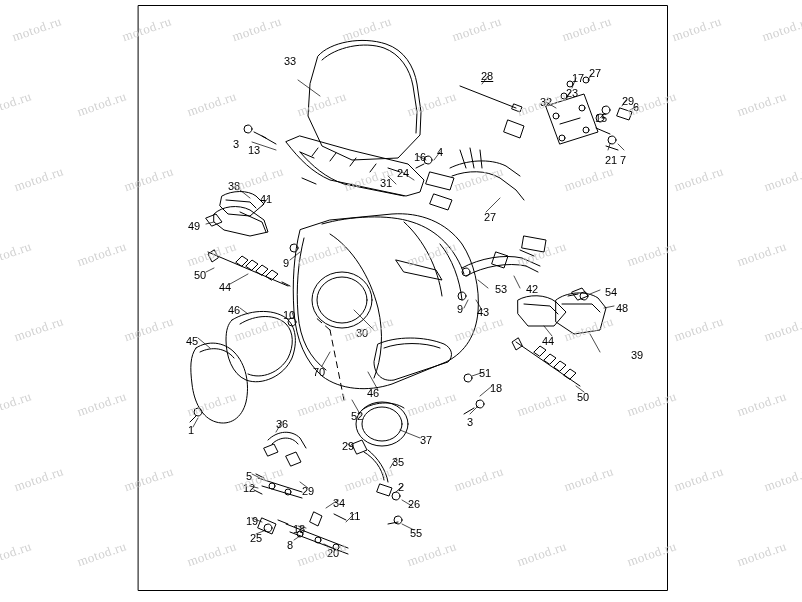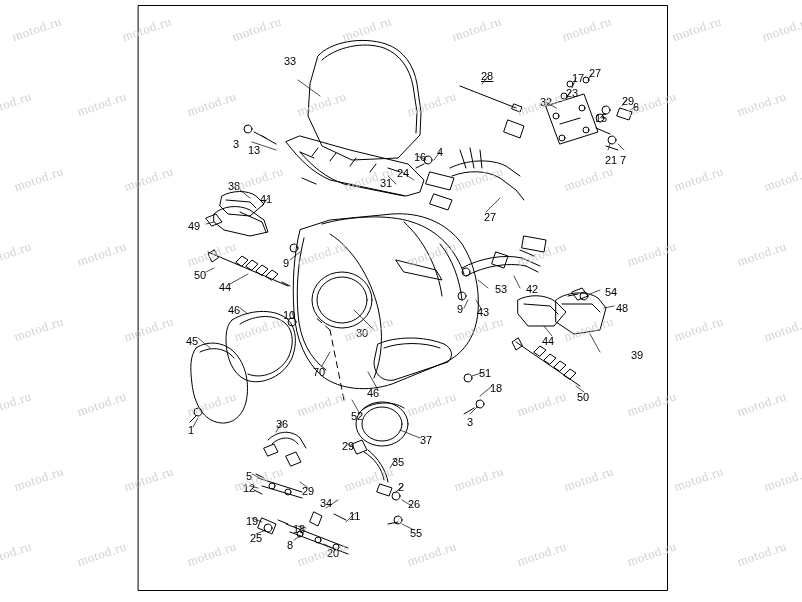--- a/index.html
+++ b/index.html
@@ -391,21 +391,21 @@
       <div class="callout" style="left: 188px; top: 425px;">1</div>
       <div class="callout" style="left: 351px; top: 411px;">52</div>
       <div class="callout" style="left: 276px; top: 419px;">36</div>
       <div class="callout" style="left: 342px; top: 441px;">29</div>
       <div class="callout" style="left: 420px; top: 435px;">37</div>
       <div class="callout" style="left: 392px; top: 457px;">35</div>
       <div class="callout" style="left: 398px; top: 482px;">2</div>
       <div class="callout" style="left: 246px; top: 471px;">5</div>
       <div class="callout" style="left: 243px; top: 483px;">12</div>
       <div class="callout" style="left: 302px; top: 486px;">29</div>
-      <div class="callout" style="left: 320px; top: 498px;">34</div>
+      <div class="callout" style="left: 333px; top: 498px;">34</div>
       <div class="callout" style="left: 349px; top: 511px;">11</div>
       <div class="callout" style="left: 408px; top: 499px; text-align: right;">26</div>
       <div class="callout" style="left: 246px; top: 516px;">19</div>
       <div class="callout" style="left: 293px; top: 524px;">18</div>
       <div class="callout" style="left: 410px; top: 528px;">55</div>
       <div class="callout" style="left: 250px; top: 533px;">25</div>
       <div class="callout" style="left: 287px; top: 540px;">8</div>
       <div class="callout" style="left: 327px; top: 548px;">20</div>
     </div>
 

